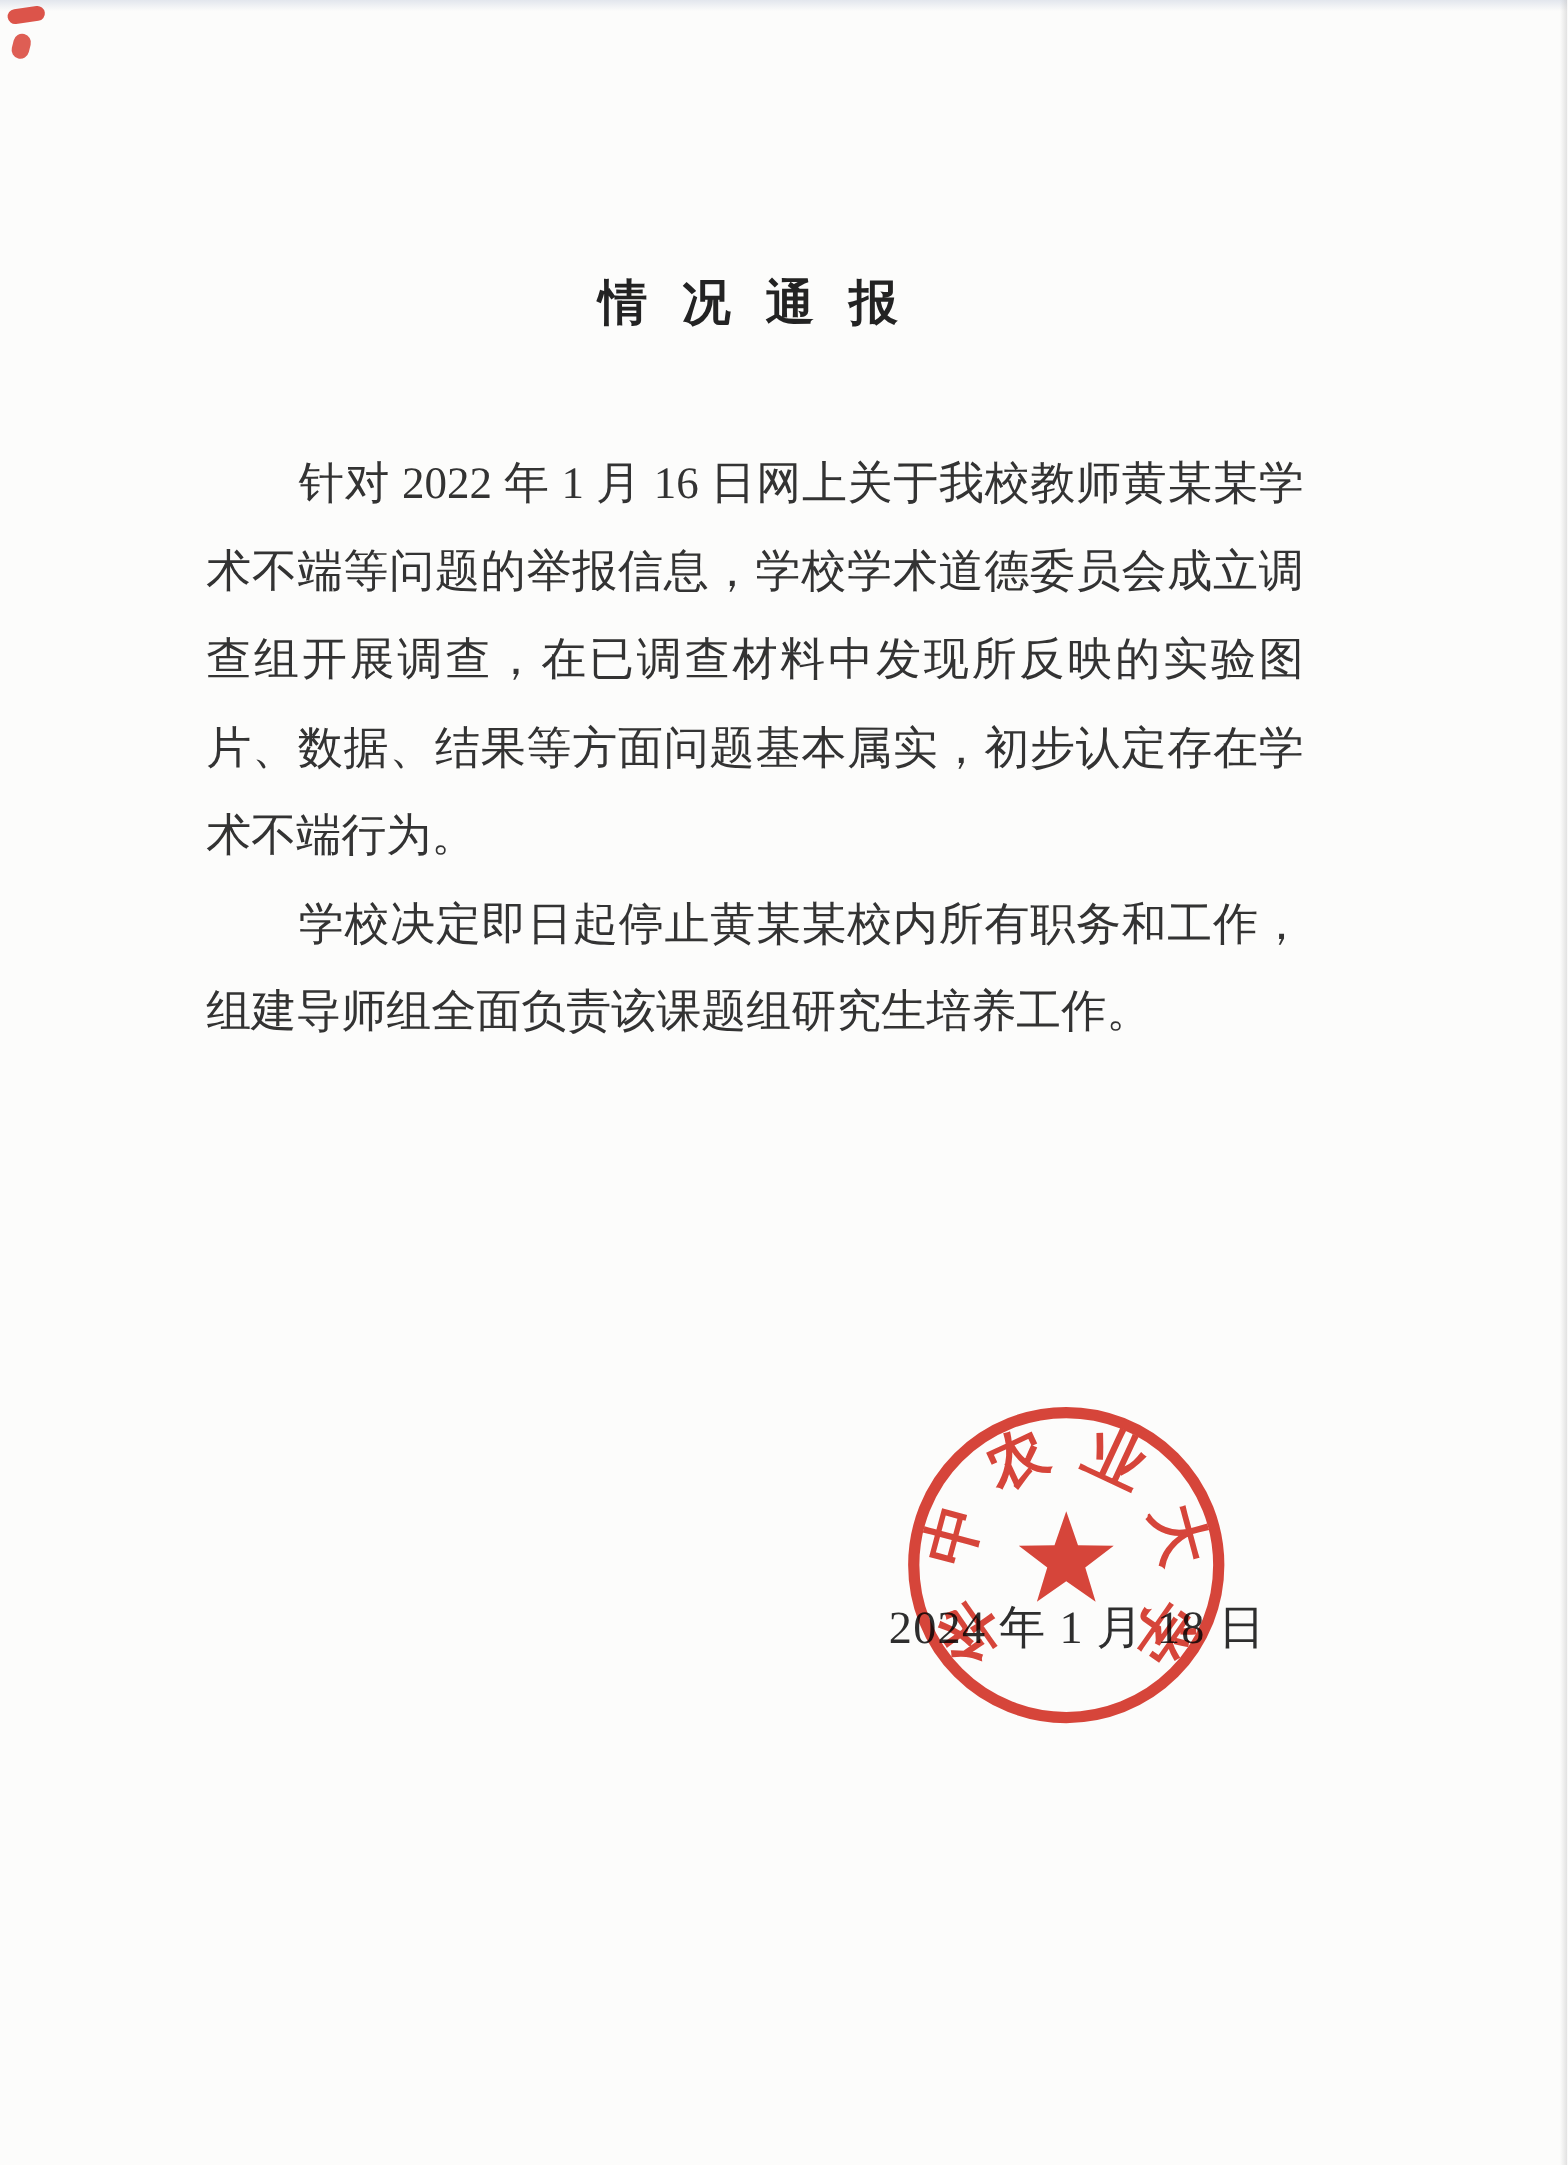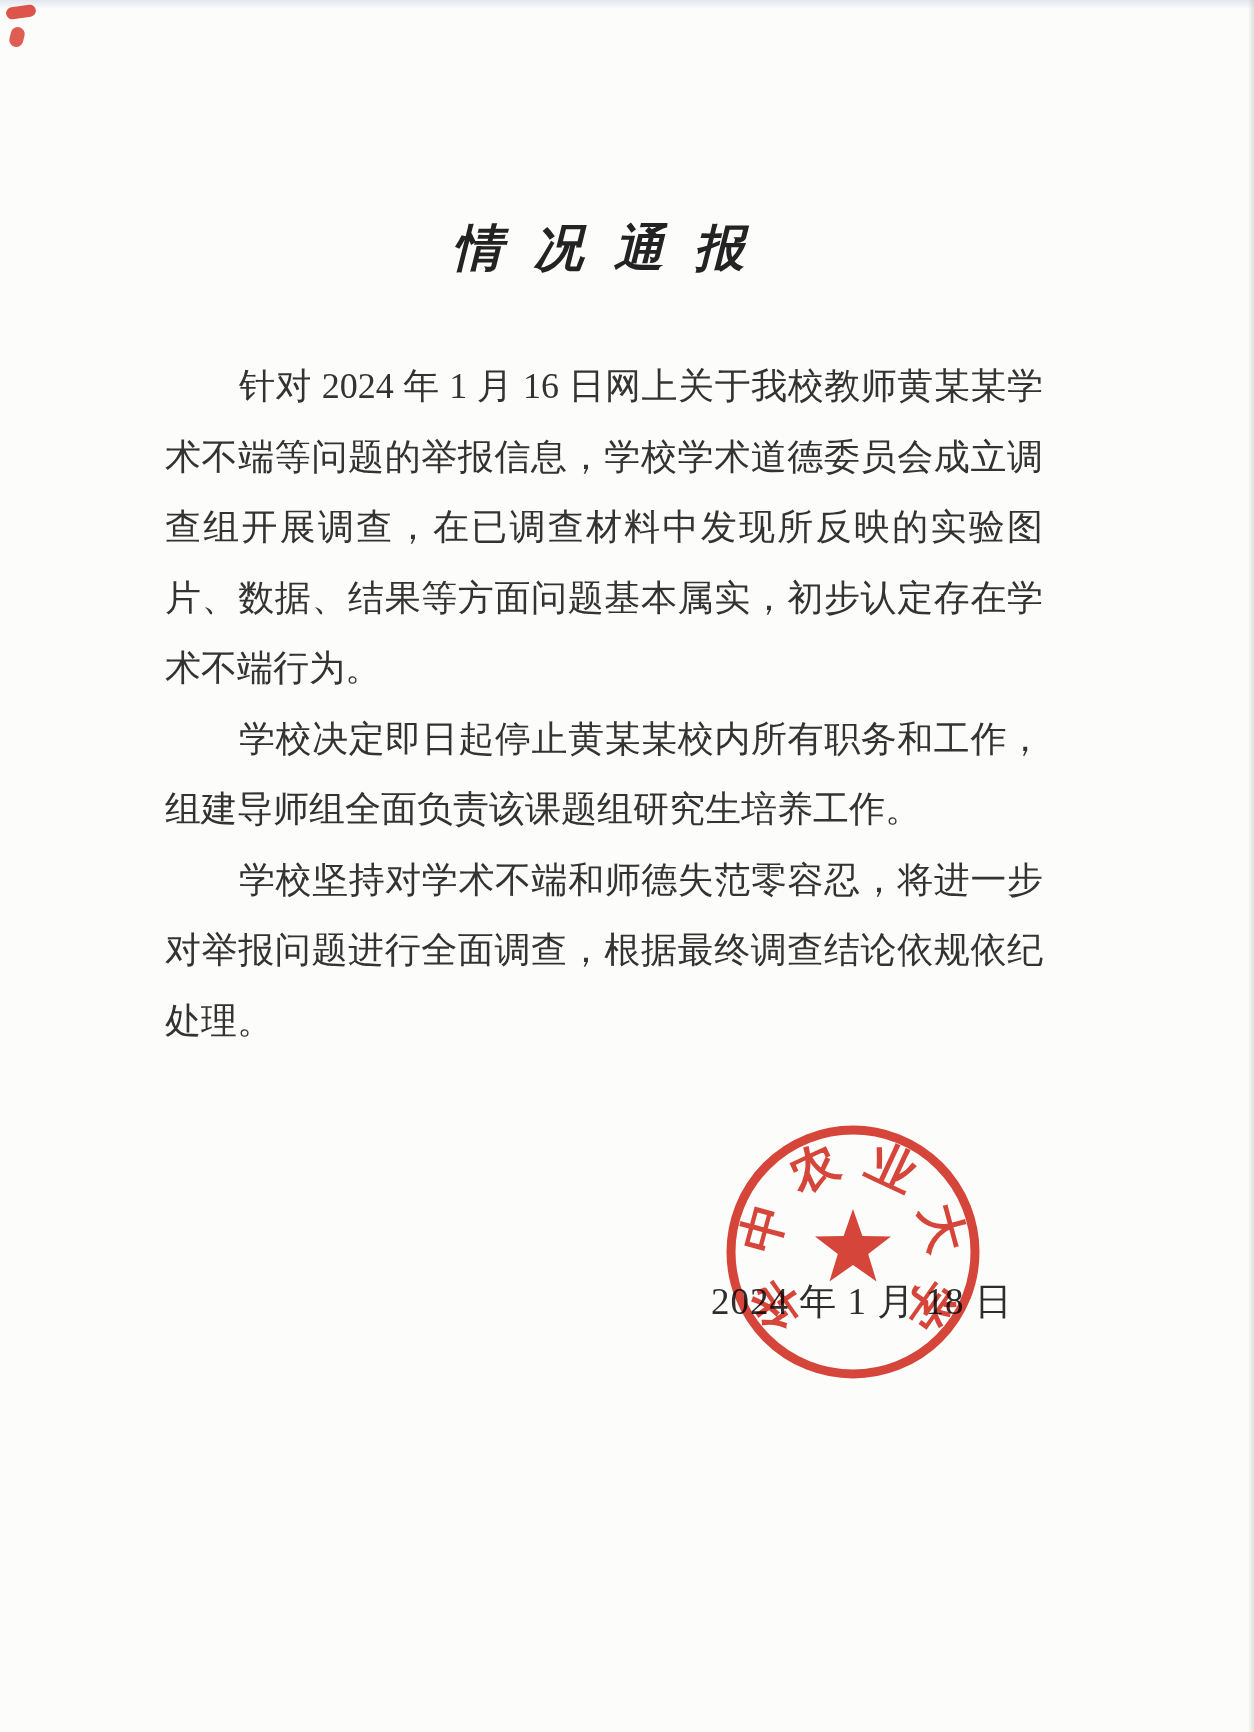--- a/index.html
+++ b/index.html
@@ -33,25 +33,24 @@
   }
   .artifact-2 {
     position: absolute; left: 10px; top: 27px; width: 14px; height: 20px;
     background: var(--seal-color, #d6362a);
     border-radius: 7px; transform: rotate(14deg); opacity: 0.8;
   }
   .doc-title {
     position: absolute;
     left: 165px; top: 215px; width: 876px;
     text-align: center;
-    font-size: 50px;
+    font-size: 39px;
     font-weight: bold;
     letter-spacing: 9px;
     color: #232323;
-    font-style: italic;
   }
   .doc-body {
     position: absolute;
     left: 165px; top: 351px; width: 878px;
     font-size: 36px;
     line-height: 70.5px;
     text-align: justify;
     color: #333333;
   }
   .doc-body p {
@@ -104,23 +103,22 @@
 <div id="page">
 
   <div class="scan-edge-top"></div>
   <div class="scan-edge-right"></div>
   <div class="artifact-1"></div>
   <div class="artifact-2"></div>
 
   <div class="doc-title">情 况 通 报</div>
 
   <div class="doc-body">
-    <p>针对 2024 年 1 月 16 日网上关于我校教师黄某某学术不端等问题的举报信息，学校学术道德委员会成立调查组开展调查，在已调查材料中发现所反映的实验图片、数据、结果等方面问题基本属实，初步认定存在学术不端行为。</p>
+    <p>针对 2022 年 1 月 16 日网上关于我校教师黄某某学术不端等问题的举报信息，学校学术道德委员会成立调查组开展调查，在已调查材料中发现所反映的实验图片、数据、结果等方面问题基本属实，初步认定存在学术不端行为。</p>
     <p>学校决定即日起停止黄某某校内所有职务和工作，组建导师组全面负责该课题组研究生培养工作。</p>
-    <p>学校坚持对学术不端和师德失范零容忍，将进一步对举报问题进行全面调查，根据最终调查结论依规依纪处理。</p>
   </div>
 
 
   <div class="signature-date">2024 年 1 月 18 日</div>
 
   <svg class="seal-svg" viewBox="0 0 300 300">
     <circle class="seal-ring" cx="150" cy="150" r="122"></circle>
     <polygon class="seal-star" points="150,107 159.4,134.1 188,134.6 165.2,151.9 173.5,179.4 150,163 126.5,179.4 134.8,151.9 112,134.6 140.6,134.1"></polygon>
     <g>
         <text x="73.8" y="203.3" transform="rotate(-125.0 73.8 203.3)" class="seal-char">华</text>

